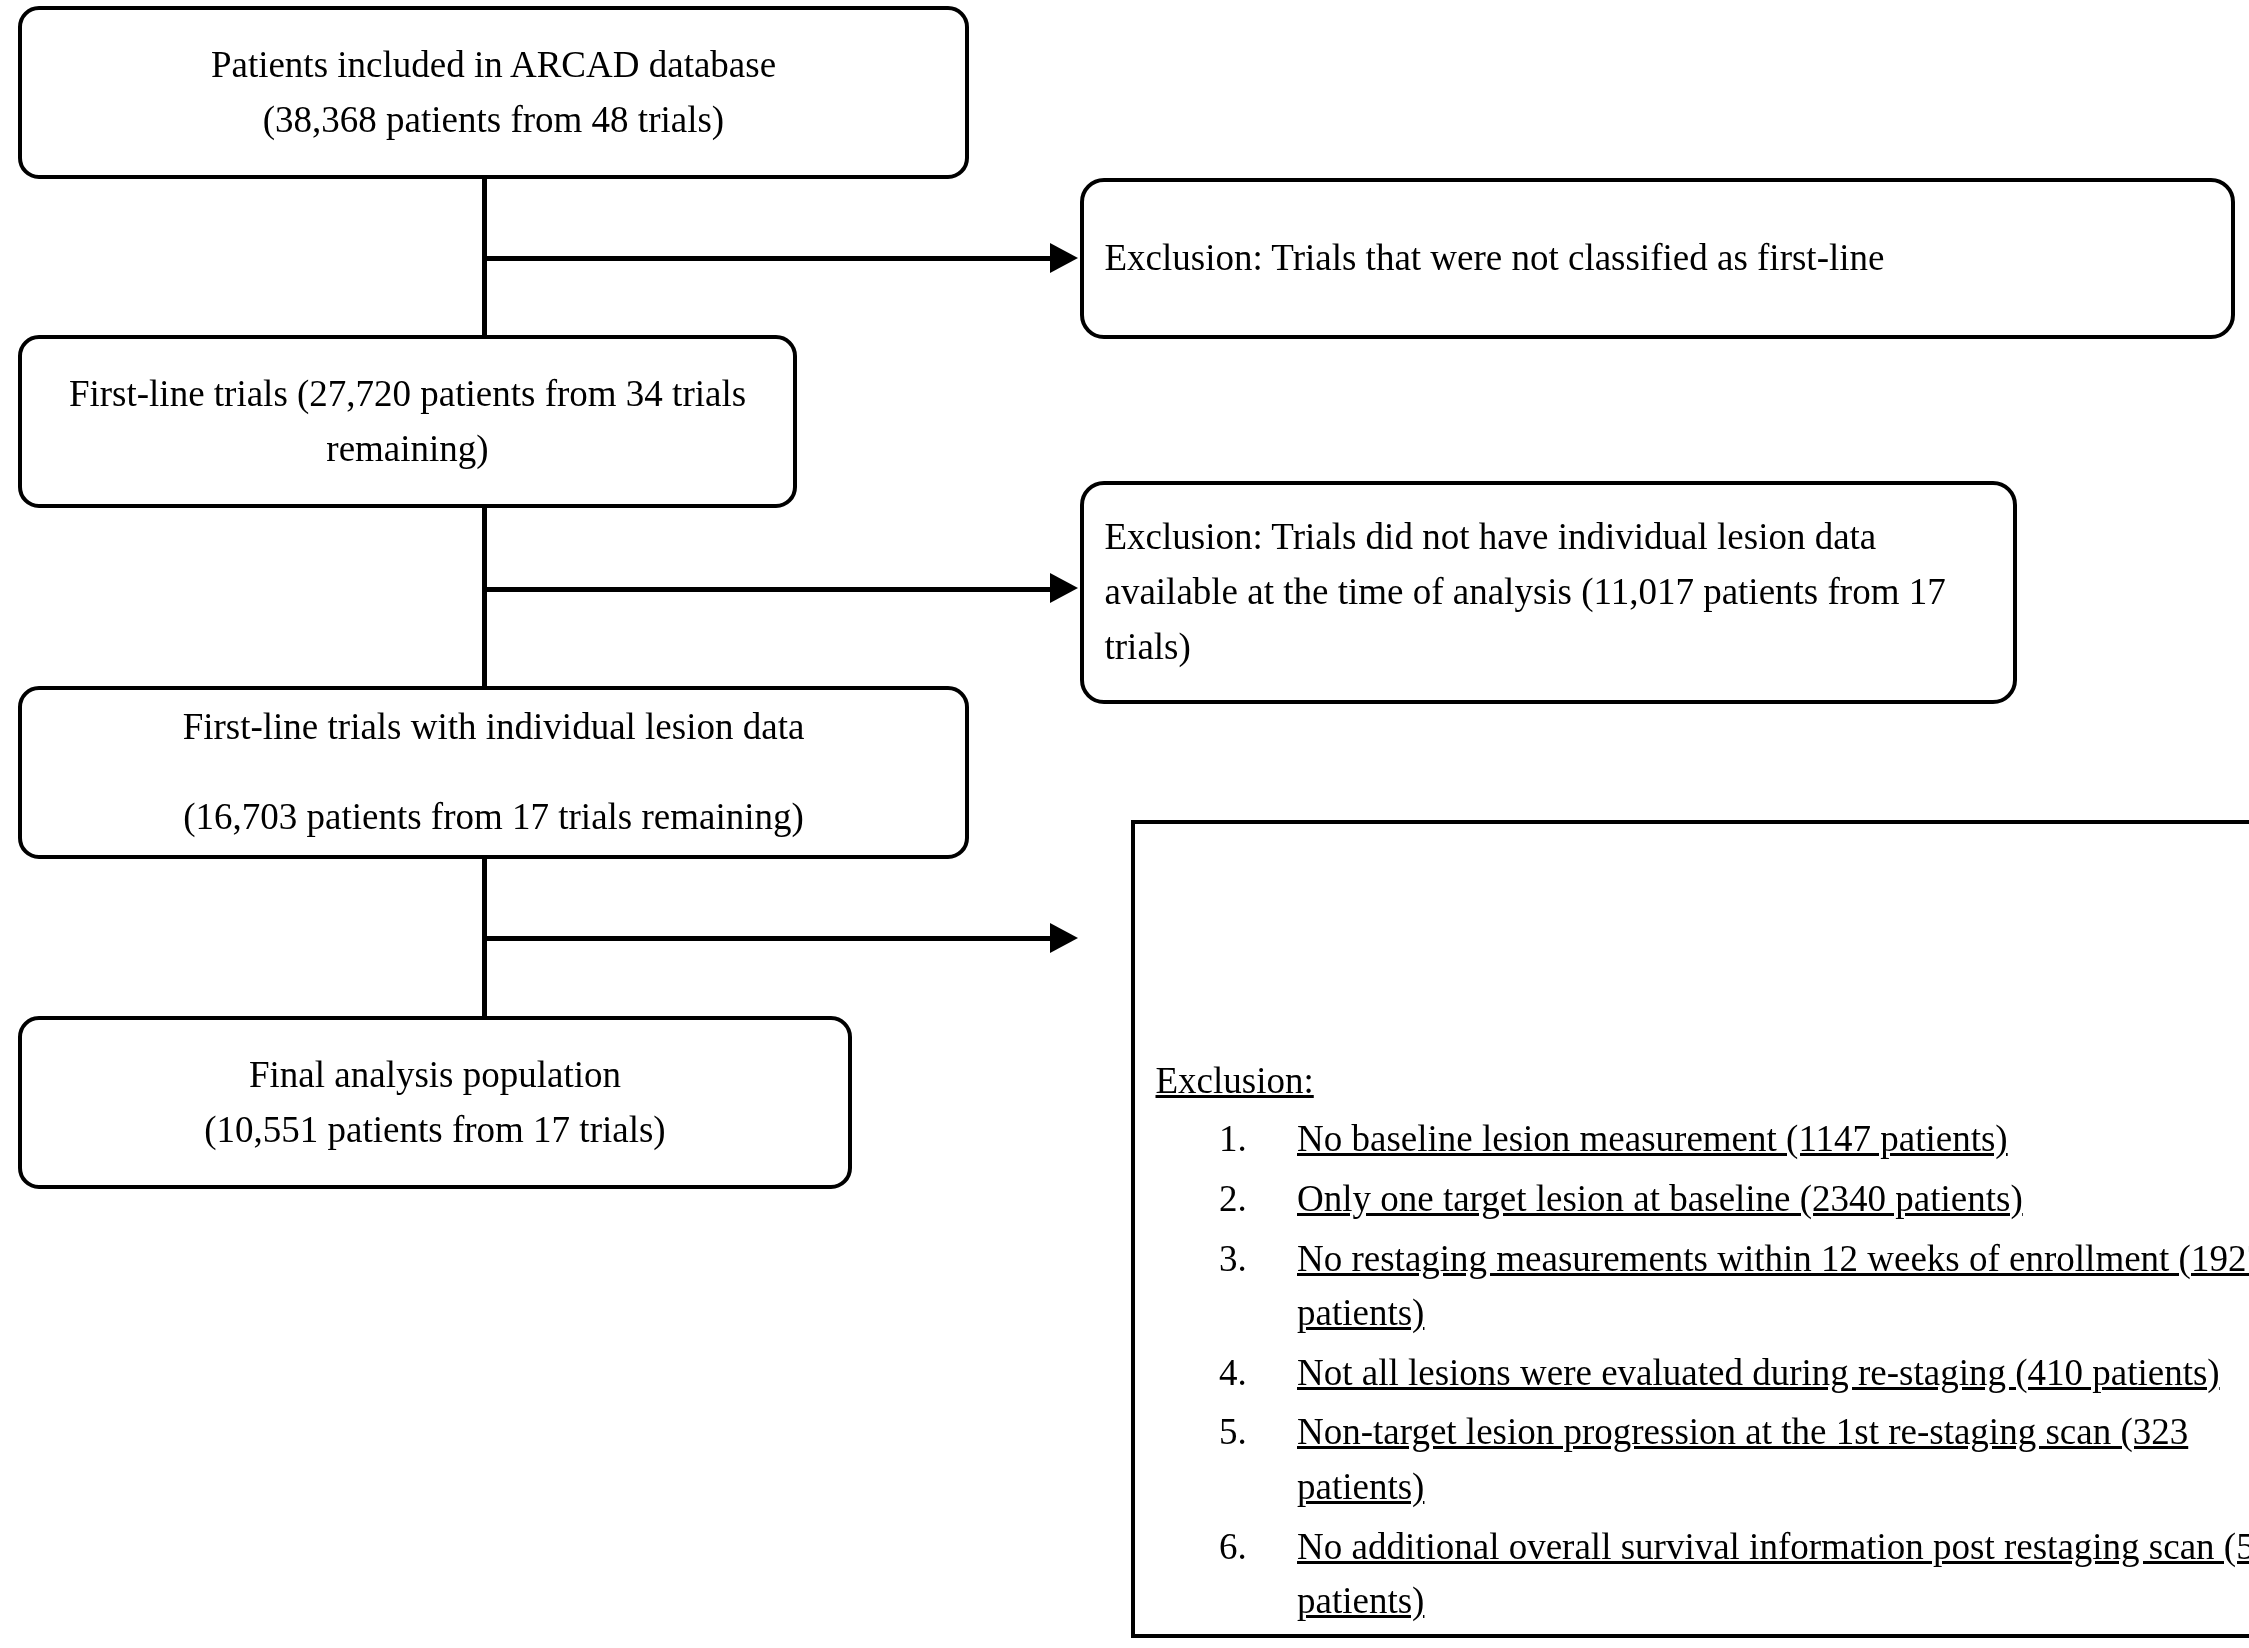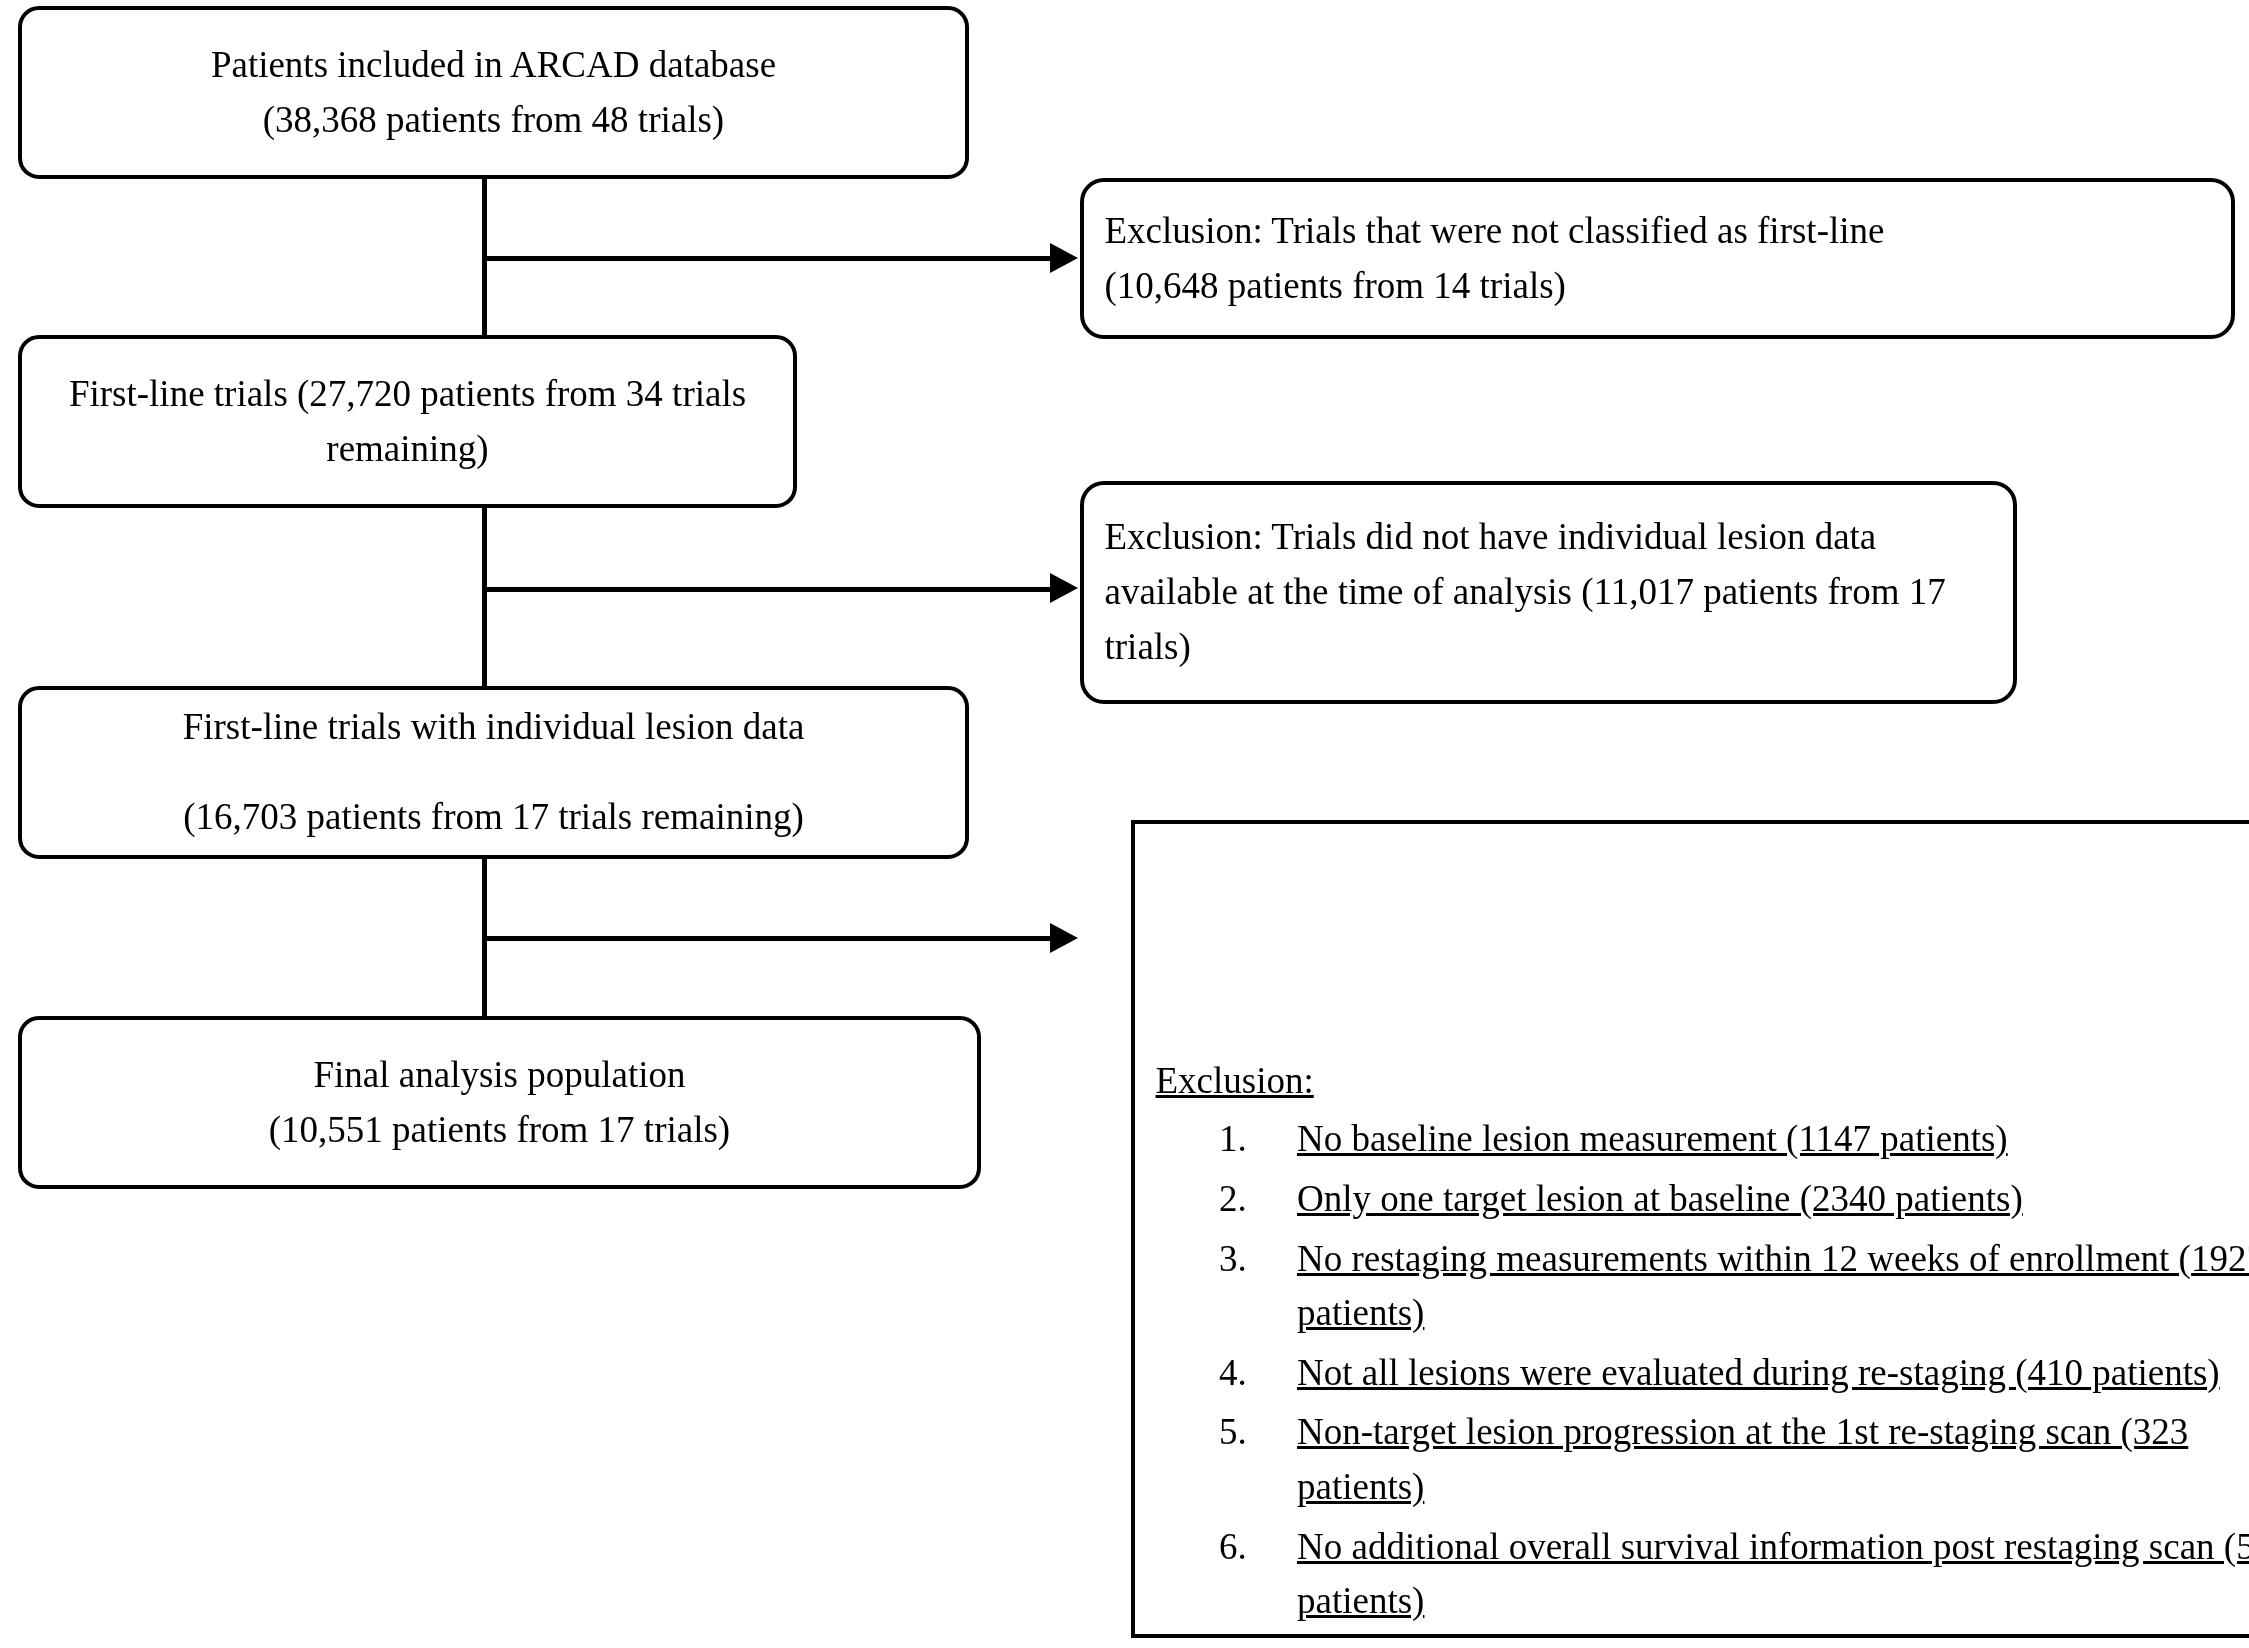--- a/index.html
+++ b/index.html
@@ -114,41 +114,40 @@
   <div class="flow-box box-center pad-center" style="left:18px; top:335px; width:779px; height:173px;">
     <div class="box-line">First-line trials (27,720 patients from 34 trials</div>
     <div class="box-line">remaining)</div>
   </div>
 
   <div class="flow-box box-center pad-center" style="left:18px; top:686px; width:951px; height:173px;gap:35px;">
     <div class="box-line">First-line trials with individual lesion data</div>
     <div class="box-line">(16,703 patients from 17 trials remaining)</div>
   </div>
 
-  <div class="flow-box box-center pad-center" style="left:18px; top:1016px; width:963px; height:173px;">
+  <div class="flow-box box-center pad-center" style="left:18px; top:1016px; width:834px; height:173px;">
     <div class="box-line">Final analysis population</div>
     <div class="box-line">(10,551 patients from 17 trials)</div>
   </div>
 
   <div class="v-line" style="left:482px; top:179px;  height:158px;"></div>
   <div class="v-line" style="left:482px; top:505px;  height:183px;"></div>
   <div class="v-line" style="left:482px; top:857px; height:161px;"></div>
 
   <div class="h-line" style="left:484px; top:256px;  width:566px;"></div>
   <div class="arrow-head" style="left:1050px; top:243px;"></div>
 
   <div class="h-line" style="left:484px; top:587px;  width:566px;"></div>
   <div class="arrow-head" style="left:1050px; top:573px;"></div>
 
   <div class="h-line" style="left:484px; top:936px; width:566px;"></div>
   <div class="arrow-head" style="left:1050px; top:923px;"></div>
 
   <div class="flow-box box-left pad-left" style="left:1080px; top:178px; width:1155px; height:161px;">
     <div class="box-line">Exclusion: Trials that were not classified as first-line</div>
-    <div class="box-line">(10,648 patients from 14 trials)</div>
   </div>
 
   <div class="flow-box box-left pad-left" style="left:1080px; top:481px; width:937px; height:223px;">
     <div class="box-line wrap">Exclusion: Trials did not have individual lesion data available at the time of analysis (11,017 patients from 17 trials)</div>
   </div>
 
   <div class="flow-box box-left" style="left:1131px; top:820px; width:1155px; height:818px; justify-content:flex-end; padding-top:26.5px;text-decoration:underline;">
     <div class="excl-intro">Exclusion:</div>
     <ol class="excl-list">
       <li>No baseline lesion measurement (1147 patients)</li>

